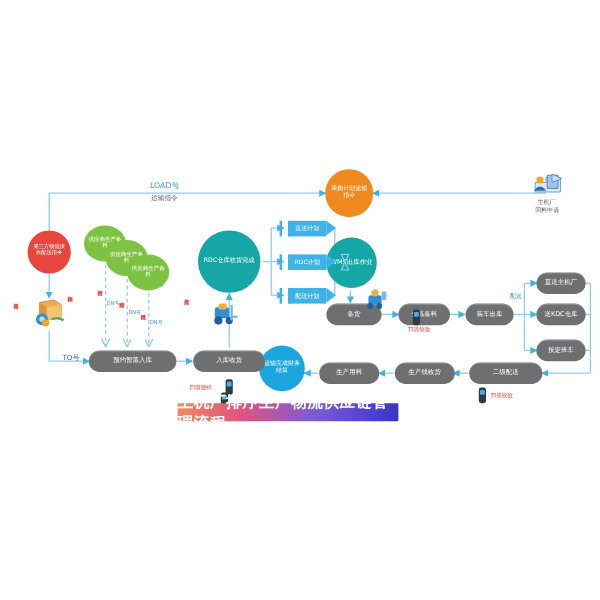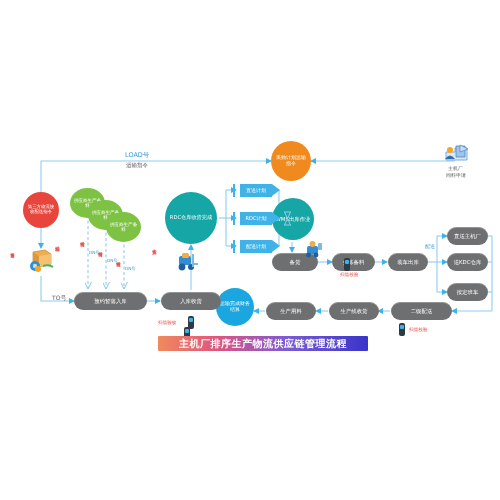--- a/index.html
+++ b/index.html
@@ -286,17 +286,17 @@
   <div class="sq-icon" style="left:344px;top:258px;width:6px;height:13px;background:#2f3a45;">
     <div style="margin:1.5px auto 0;width:4px;height:4px;background:#3fb3e8;border-radius:1px;"></div>
   </div>
   <div class="sq-icon" style="left:399px;top:323px;width:6px;height:13px;background:#2f3a45;">
     <div style="margin:1.5px auto 0;width:4px;height:4px;background:#3fb3e8;border-radius:1px;"></div>
   </div>
   <div class="sq-icon" style="left:184px;top:327px;width:6px;height:13px;background:#2f3a45;">
     <div style="margin:1.5px auto 0;width:4px;height:4px;background:#3fb3e8;border-radius:1px;"></div>
   </div>
 
-  <div id="title-banner" style="left:158px;top:336px;width:210px;height:15px;font-size:10px;">
+  <div id="title-banner" style="left:148px;top:336px;width:184px;height:15px;font-size:13px;">
     <span>主机厂排序生产物流供应链管理流程</span>
   </div>
 
 </div>
 
 </body></html>

